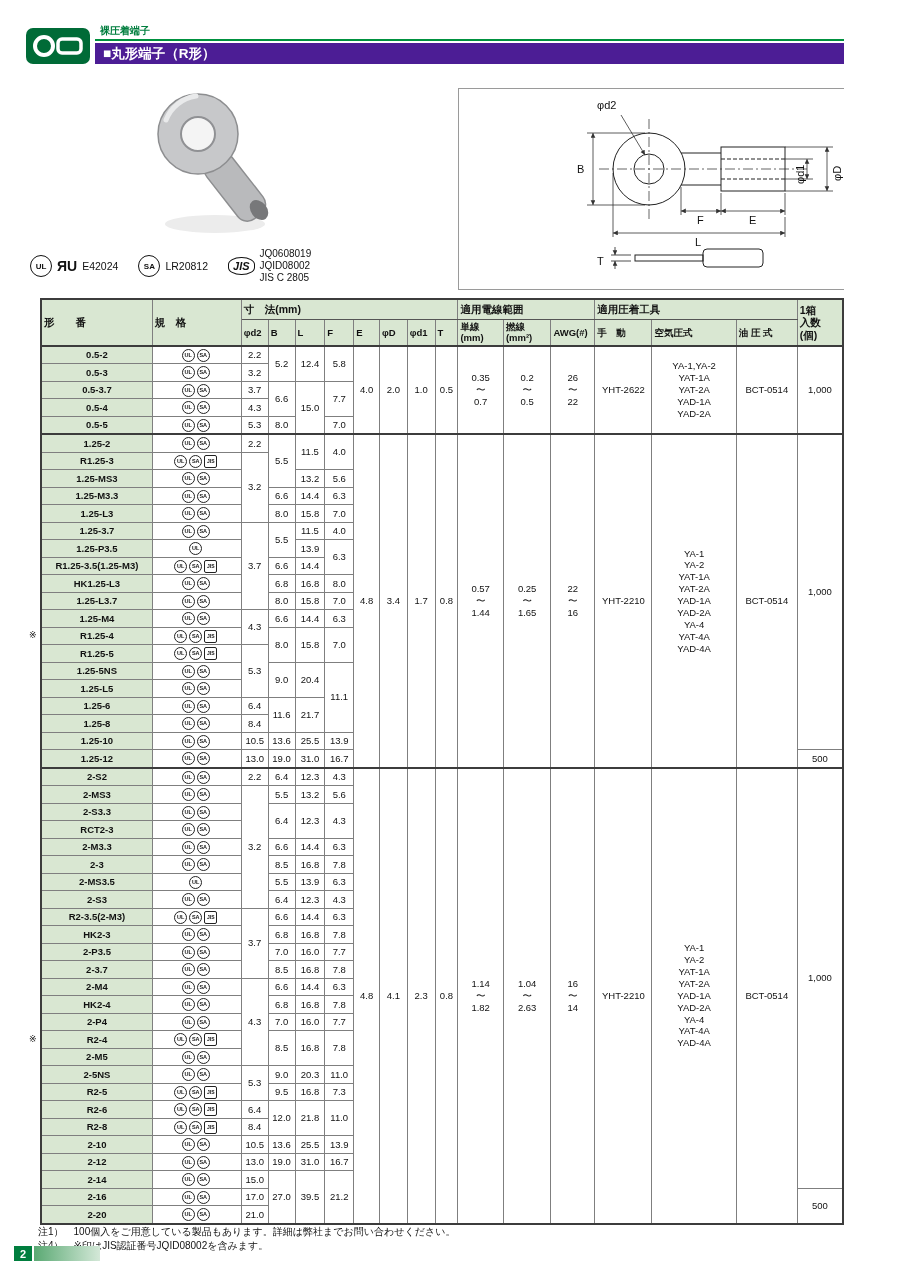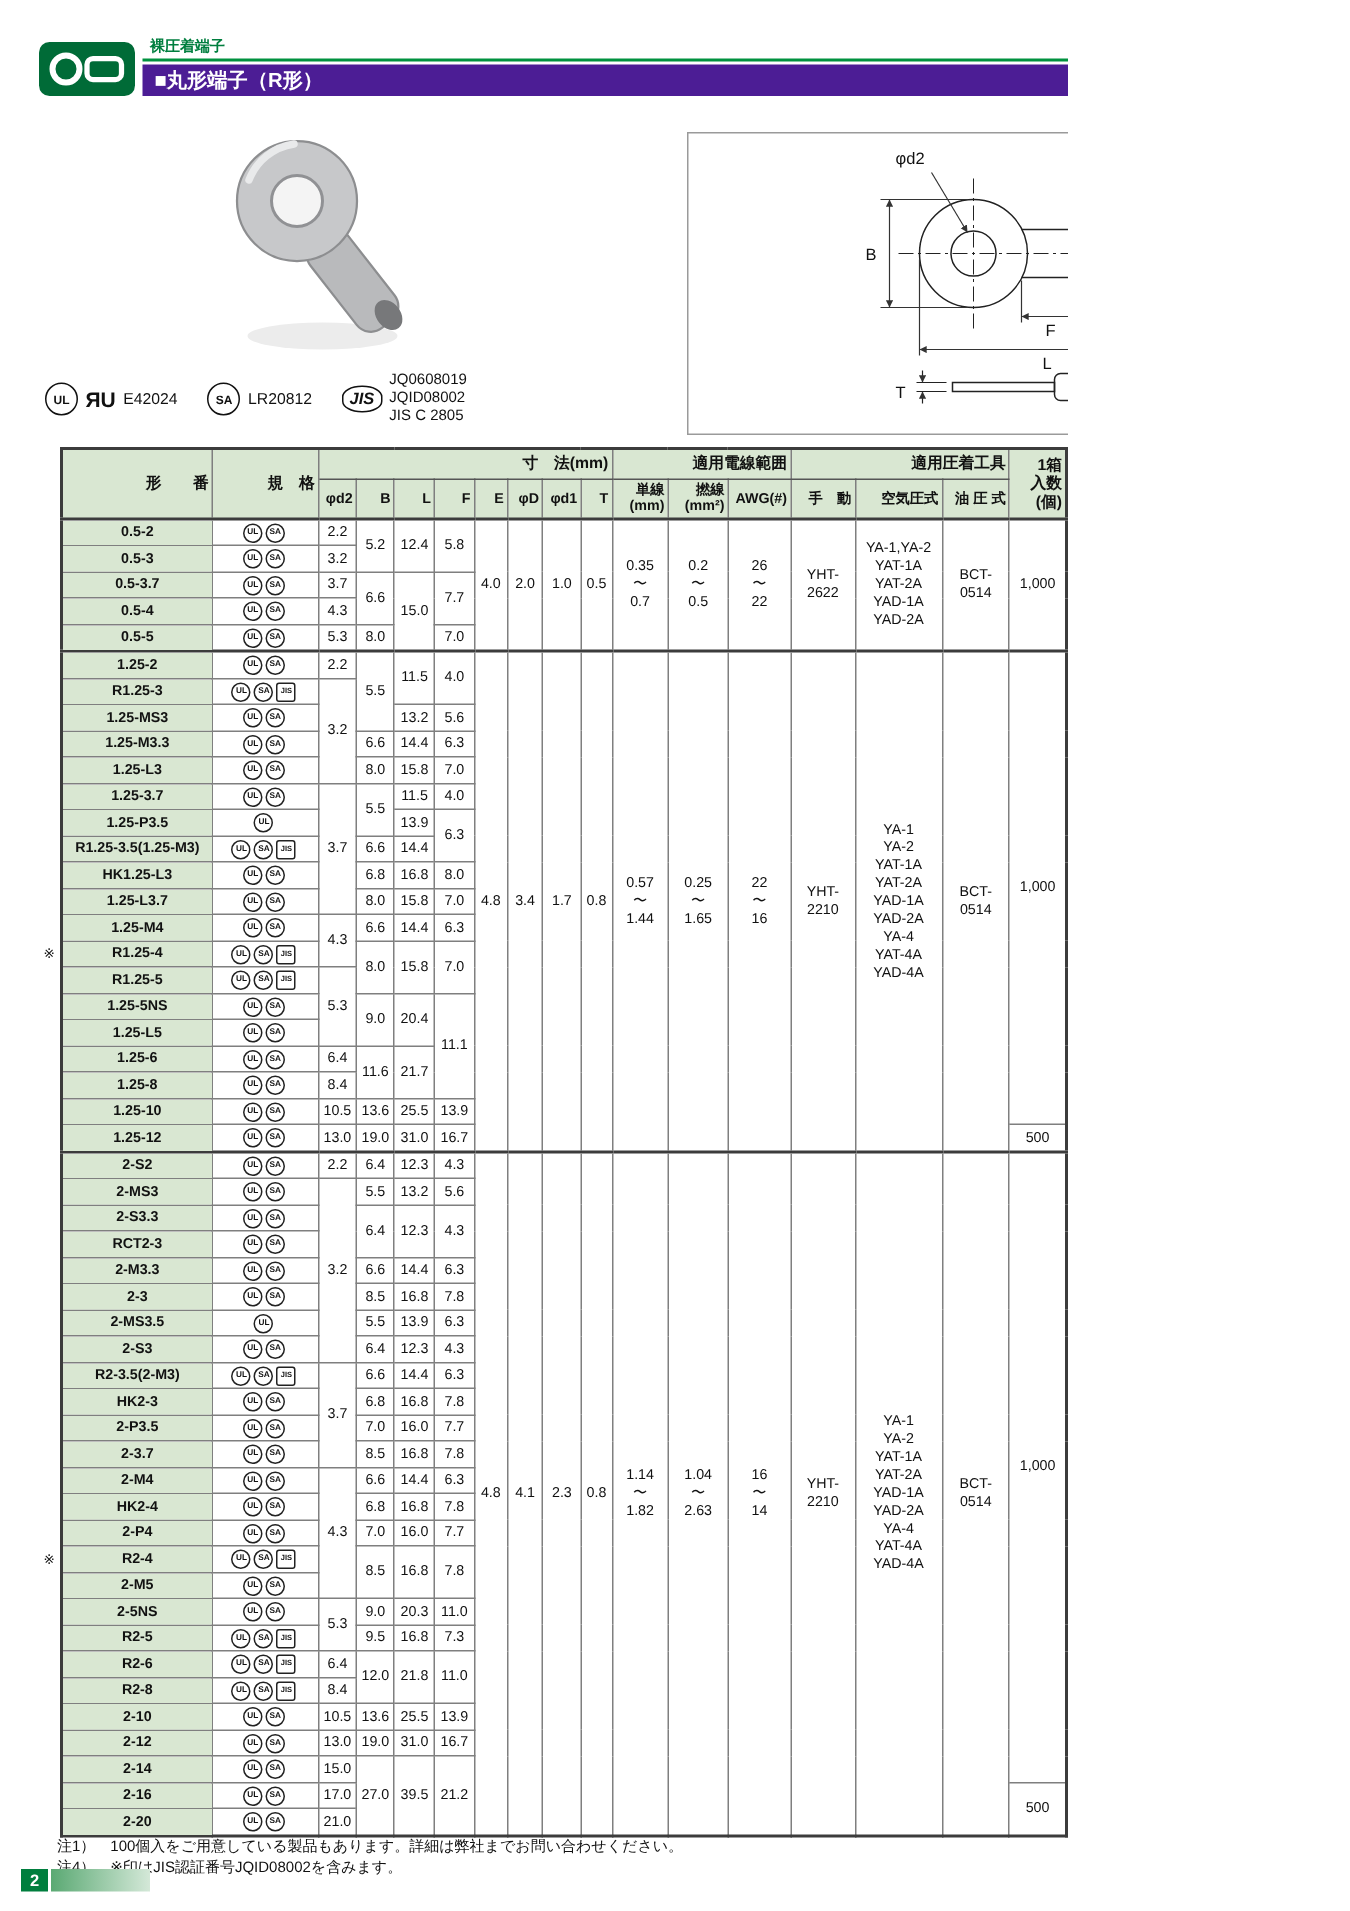--- a/index.html
+++ b/index.html
@@ -1,16 +1,16 @@
 <!DOCTYPE html>
 <html><head>
 <meta charset="utf-8">
 <style>
   html,body{margin:0;padding:0;background:#fff;}
-  .page{position:relative;width:712px;height:1274px;background:#ffffff;overflow:hidden;
+  .page{position:relative;width:844px;height:1274px;background:#ffffff;overflow:hidden;
         font-family:"Liberation Sans","DejaVu Sans",sans-serif;color:#111;}
 
   
   .brand-badge{position:absolute;left:26px;top:28px;width:64px;height:36px;}
   .tag-label{position:absolute;left:100px;top:24px;font-size:10px;font-weight:bold;color:#007e3e;}
   .title-rule{position:absolute;left:95px;top:39px;width:798px;height:2px;background:#00913f;}
   .title-bar{position:absolute;left:95px;top:43px;width:790px;height:21px;background:#4c1d95;
              color:#fff;font-weight:bold;font-size:13.5px;line-height:21px;padding-left:8px;}
 
   .photo{position:absolute;left:143px;top:86px;}
@@ -26,21 +26,21 @@
   .cmark-ru{font-weight:bold;font-size:14px;}
   .cmark-jis{display:inline-block;border:1.5px solid #111;border-radius:50%/42%;padding:2px 4px;
              font-size:11px;font-weight:bold;font-style:italic;}
   .cert-code{font-size:10.5px;}
   .cert-code.pre{white-space:pre-line;font-size:10px;line-height:1.2;}
 
   
   .spec-wrap{position:absolute;left:40px;top:298px;}
   table.spec{border-collapse:collapse;table-layout:fixed;border:2px solid #3c3c3c;}
   table.spec th,table.spec td{border:1px solid #7f7f7f;padding:1px 2px;vertical-align:middle;}
-  table.spec th{background:#d9e7d2;font-weight:bold;font-size:10.5px;text-align:right;
+  table.spec th{background:#d9e7d2;font-weight:bold;font-size:10.5px;text-align:left;
                 white-space:pre-line;line-height:1.2;height:17px;}
   table.spec thead tr:last-child th{font-size:9.5px;}
   table.spec thead th{border-bottom-color:#555;}
   table.spec td{font-size:9.5px;text-align:center;height:14.5px;line-height:1.25;}
   td.col-model{position:relative;text-align:left;padding-left:5px;background:#d9e7d2;
                font-weight:bold;font-size:9.8px;white-space:nowrap;}
   td.col-marks{text-align:left;padding-left:3px;white-space:nowrap;}
   td.col-air{text-align:left;padding-left:10px;white-space:pre-line;line-height:1.3;}
   td.col-tan,td.col-yori,td.col-awg{white-space:pre-line;line-height:1.25;}
   tr.gs td{border-top:2px solid #3c3c3c;}

